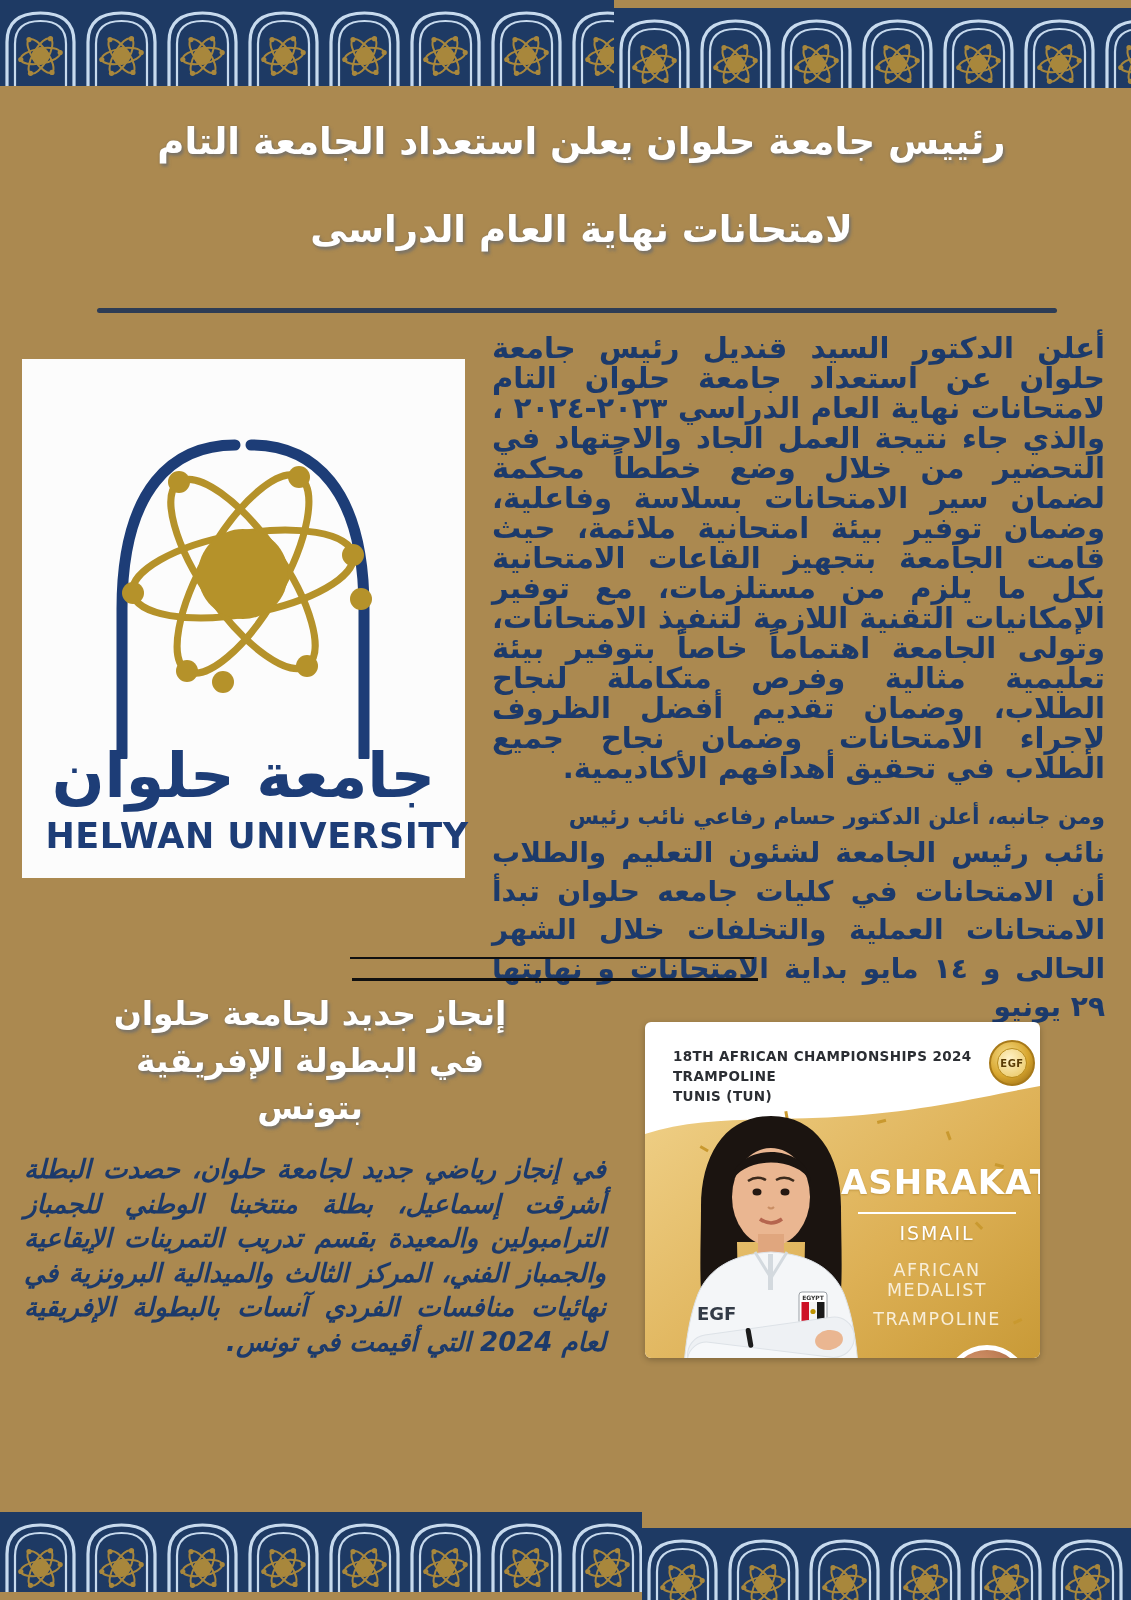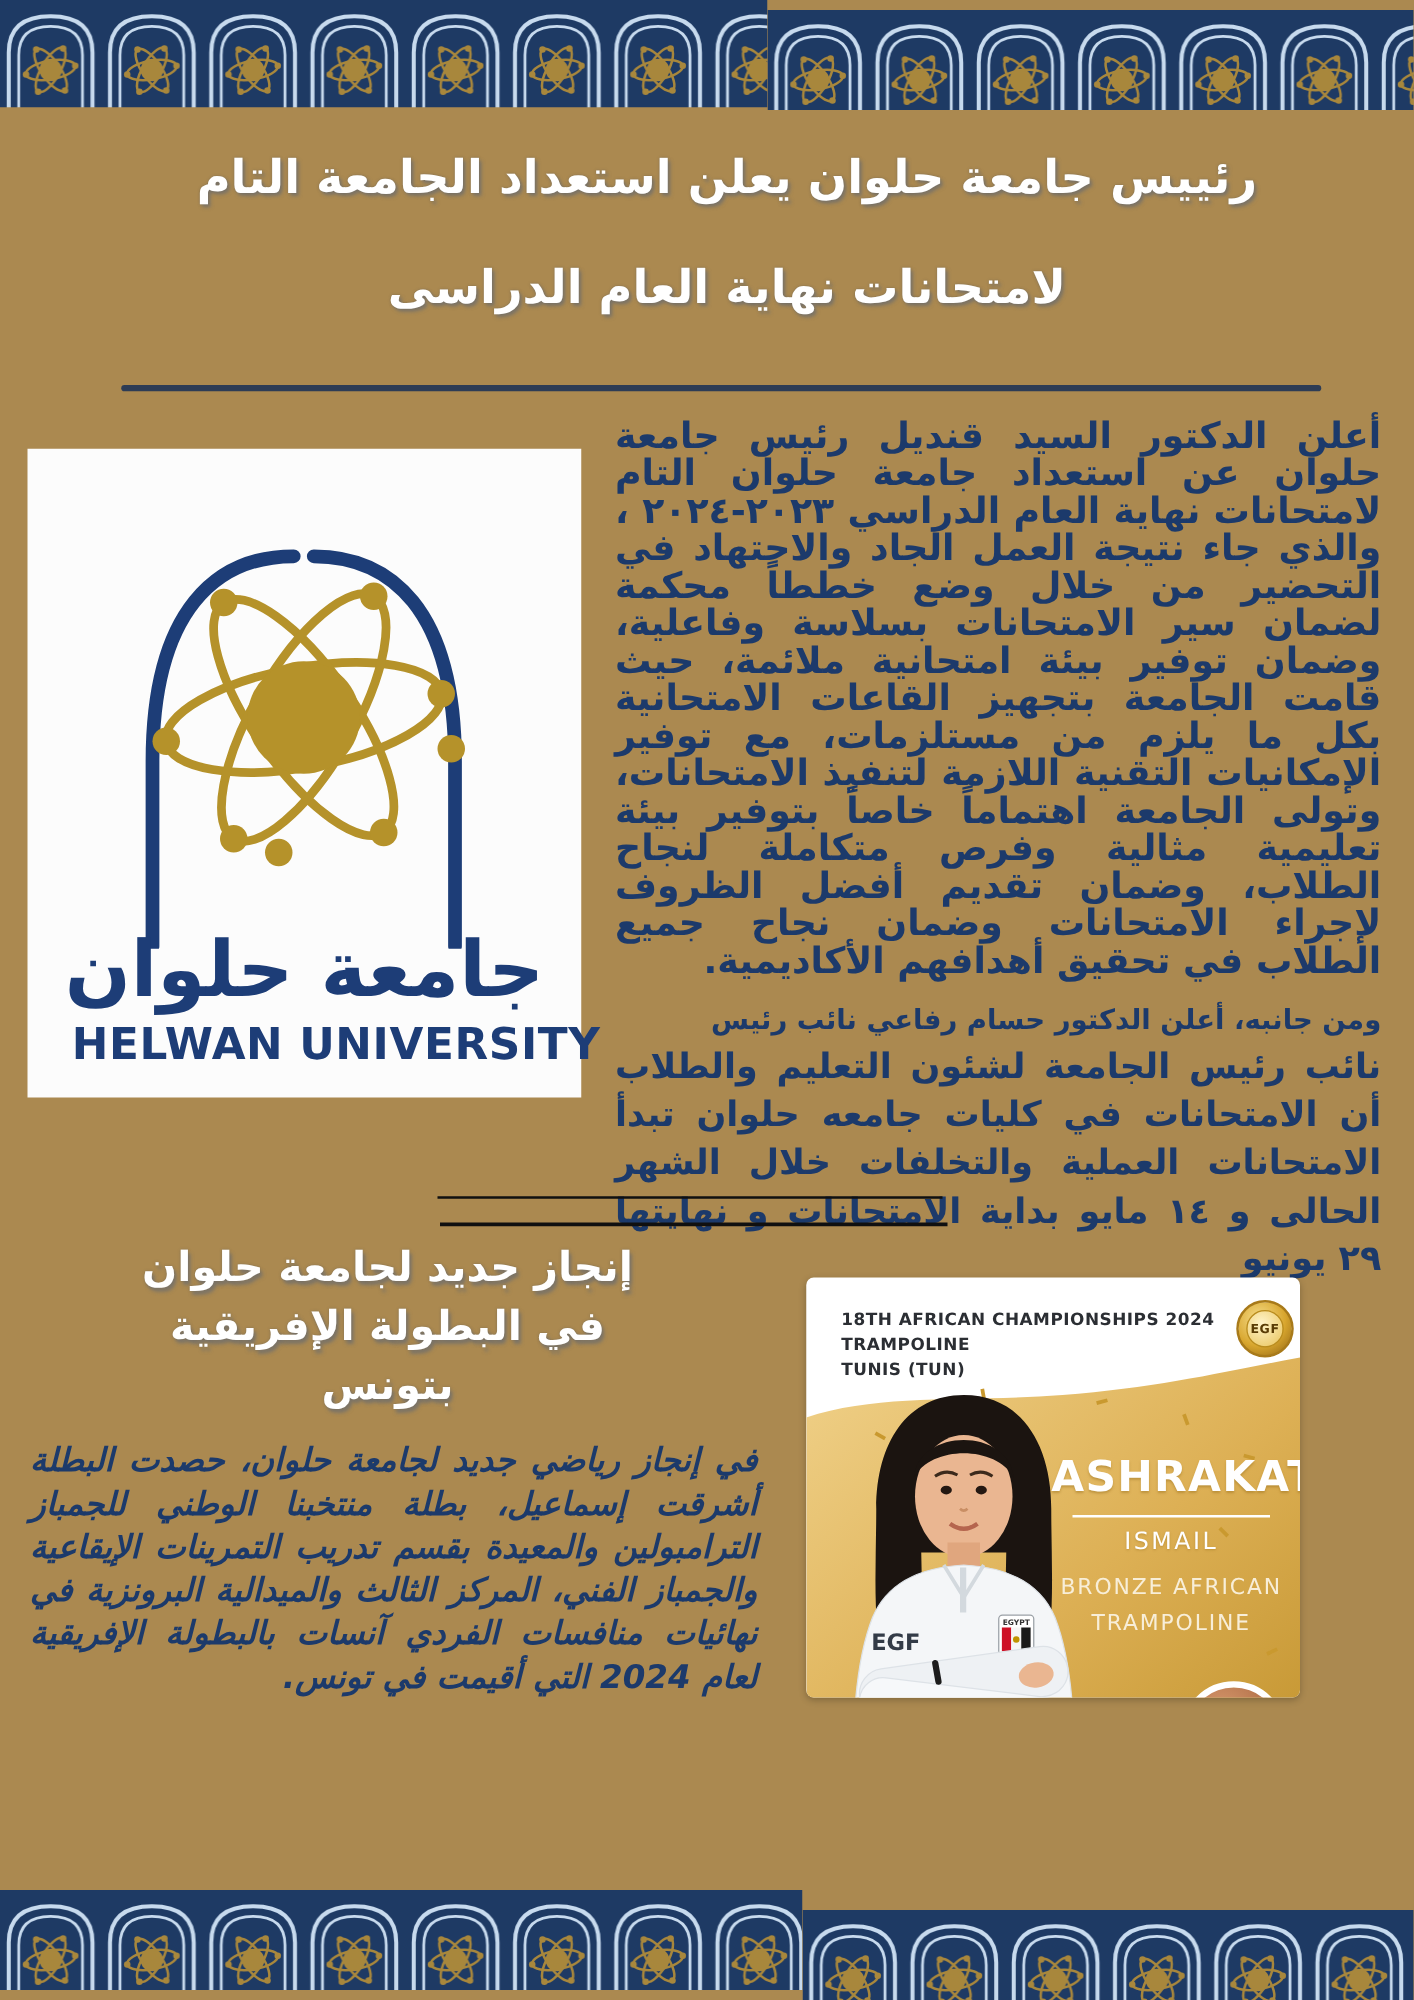--- a/index.html
+++ b/index.html
@@ -35,21 +35,21 @@
 
   
   .logo-box { left:22px; top:343px; width:443px; height:519px; background:#fcfcfc;margin-top:16px; }
   .logo-box svg { position:absolute; left:0; top:10px; }
   .logo-arabic {
     position:absolute; left:0; top:382px; width:443px;
     text-align:center; direction:rtl;
     font-size:62px; font-weight:bold; color:#1d3d77; line-height:70px;
   }
   .logo-english {
-    position:absolute; left:12px; top:457px; width:470px;
+    position:absolute; left:0; top:457px; width:470px;
     text-align:center; font-size:35px; font-weight:bold; color:#1d3d77;
     letter-spacing:0.5px;
   }
 
   
   .article-col {
     left:492px; top:333px; width:613px;
     direction:rtl; color:#1c3a6b; font-weight:bold;
   }
   .p1 { font-size:29px; line-height:30px; text-align:justify; }
@@ -265,21 +265,21 @@
       <ellipse cx="66" cy="270" rx="15" ry="11" fill="#eab691" transform="rotate(7 66 270)"></ellipse>
       <ellipse cx="178" cy="238" rx="14" ry="10" fill="#eab691" transform="rotate(-8 178 238)"></ellipse>
       <rect x="96" y="226" width="5" height="20" rx="2.5" fill="#1c1c1c" transform="rotate(-10 98 236)"></rect>
     </g>
   </svg>
 
   <div class="name-block">
     <div class="name-first">ASHRAKAT</div>
     <div class="name-underline"></div>
     <div class="name-last">ISMAIL</div>
-    <div class="ach-line first">BRONZE AFRICAN</div>
+    <div class="ach-line first">AFRICAN MEDALIST</div>
     <div class="ach-line">TRAMPOLINE</div>
   </div>
 
   <div class="medal">
     <div class="ring">
       <span class="num">3</span>
     </div>
   </div>
 </div>
 

